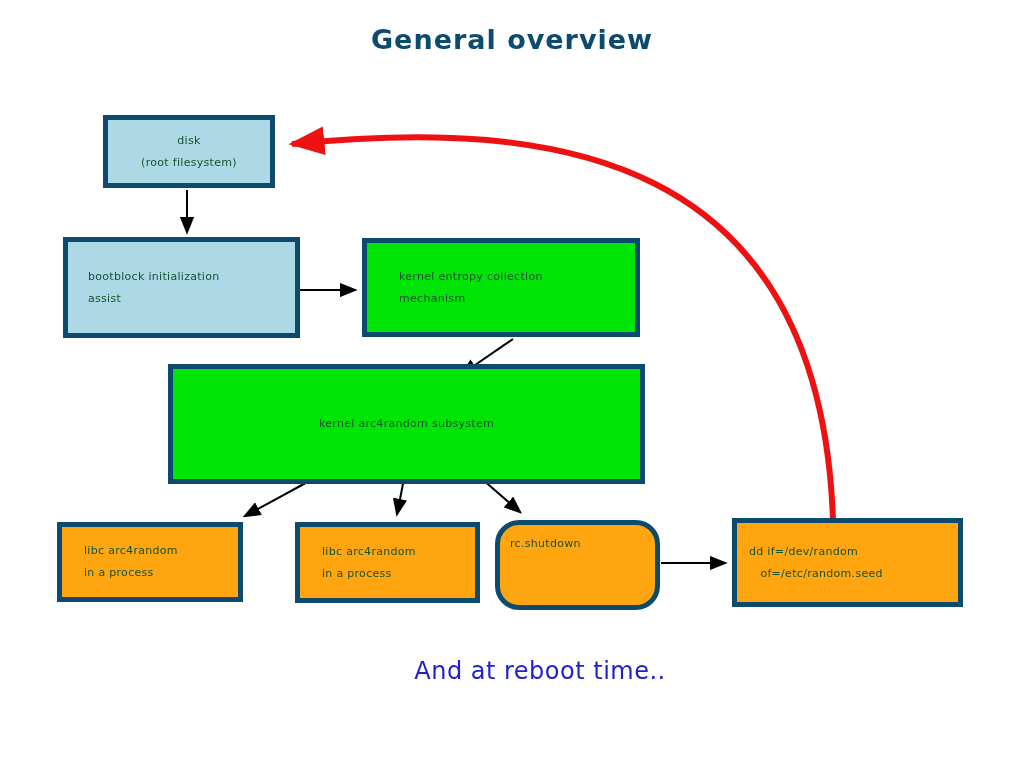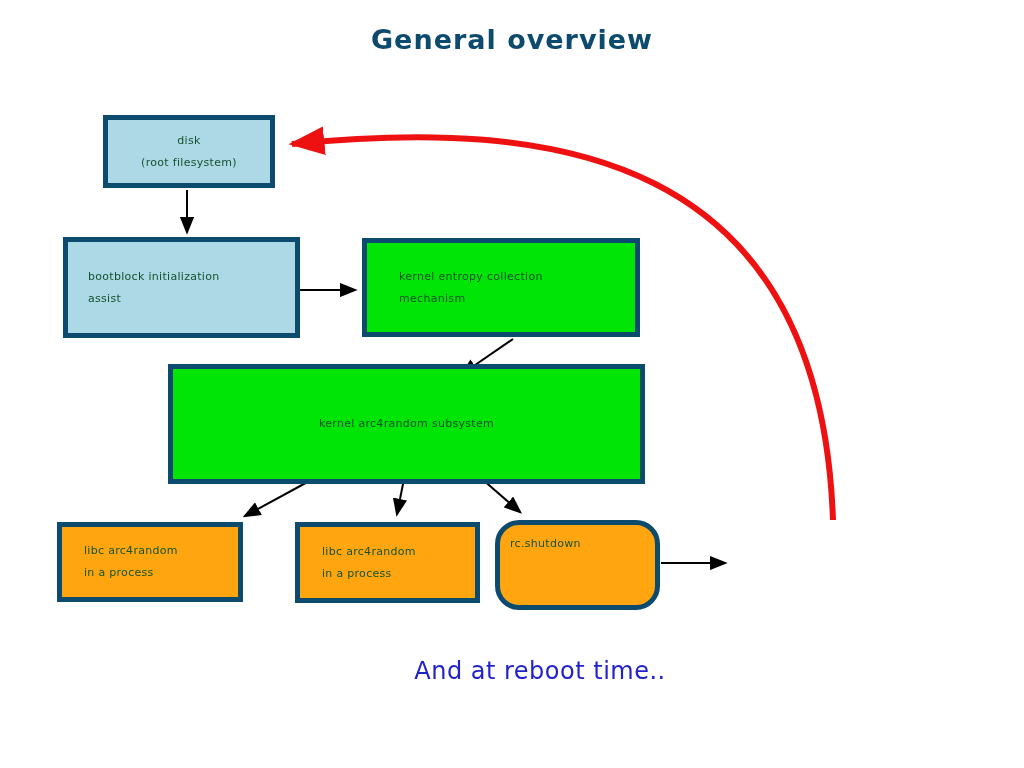--- a/index.html
+++ b/index.html
@@ -120,16 +120,20 @@
 
   <div class="box orange box-libc2">
     <span class="lbl">libc arc4random
 in a process</span>
   </div>
 
   <div class="box orange box-rcshutdown">
     <span class="lbl">rc.shutdown</span>
   </div>
 
+  <div class="box orange box-dd">
+    <span class="lbl">dd if=/dev/random
+&nbsp;&nbsp;&nbsp;of=/etc/random.seed</span>
+  </div>
 
   <div class="footer">And at reboot time..</div>
 
 </div>
 
 </body></html>

